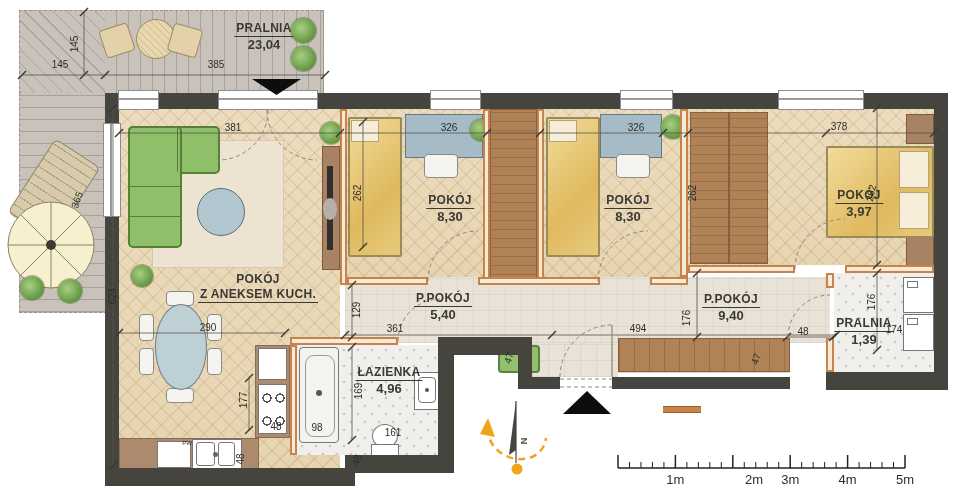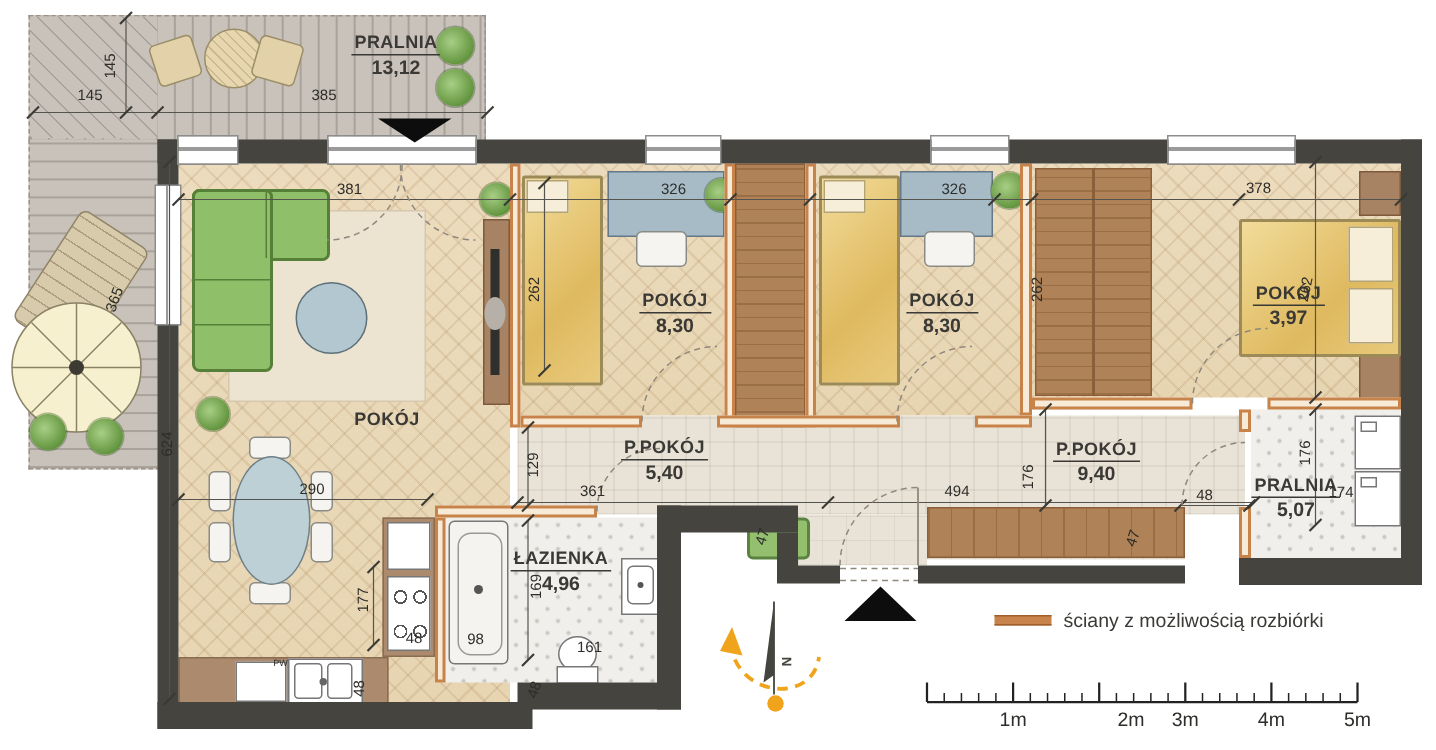--- a/index.html
+++ b/index.html
@@ -312,32 +312,32 @@
         <line x1="859.0799999999999" y1="468" x2="859.0799999999999" y2="462" stroke-width="1"></line>
         <line x1="870.56" y1="468" x2="870.56" y2="462" stroke-width="1"></line>
         <line x1="882.04" y1="468" x2="882.04" y2="462" stroke-width="1"></line>
         <line x1="893.52" y1="468" x2="893.52" y2="462" stroke-width="1"></line>
         <line x1="905" y1="468" x2="905" y2="455" stroke-width="1.5"></line>
       </g>
   </svg>
 
   <div class="legend-row" style="left:663px;top:406px;">
     <span class="legend-bar orange"></span>
-    <span class="legend-text">ściany z możliwością rozbiórki</span>
   </div>
 
   <div class="north" style="left:521px;top:436px;">N</div>
 
   <div class="a" id="labels">
       <div class="room-label" style="left: 264px; top: 21px;">
         <div class="nm">PRALNIA</div>
-        <div class="ar">13,12</div>
+        <div class="ar">23,04</div>
       </div>
       <div class="room-label" style="left: 258px; top: 272px;">
         <div class="nm2">POKÓJ</div>
+        <div class="nm">Z ANEKSEM KUCH.</div>
       </div>
       <div class="room-label" style="left: 450px; top: 193px;">
         <div class="nm">POKÓJ</div>
         <div class="ar">8,30</div>
       </div>
       <div class="room-label" style="left: 628px; top: 193px;">
         <div class="nm">POKÓJ</div>
         <div class="ar">8,30</div>
       </div>
       <div class="room-label" style="left: 859px; top: 188px;">
@@ -345,27 +345,27 @@
         <div class="ar">3,97</div>
       </div>
       <div class="room-label" style="left: 443px; top: 291px;">
         <div class="nm">P.POKÓJ</div>
         <div class="ar">5,40</div>
       </div>
       <div class="room-label" style="left: 731px; top: 292px;">
         <div class="nm">P.POKÓJ</div>
         <div class="ar">9,40</div>
       </div>
-      <div class="room-label" style="left: 374px; top: 365px;">
+      <div class="room-label" style="left: 389px; top: 365px;">
         <div class="nm">ŁAZIENKA</div>
         <div class="ar">4,96</div>
       </div>
       <div class="room-label" style="left: 864px; top: 316px;">
         <div class="nm">PRALNIA</div>
-        <div class="ar">5,07</div>
+        <div class="ar">1,39</div>
       </div>
       <span class="dim" style="left: 60px; top: 64px; transform: translate(-50%, -50%) rotate(0deg);">145</span>
       <span class="dim" style="left: 74px; top: 44px; transform: translate(-50%, -50%) rotate(-90deg);">145</span>
       <span class="dim" style="left: 216px; top: 64px; transform: translate(-50%, -50%) rotate(0deg);">385</span>
       <span class="dim" style="left: 77px; top: 200px; transform: translate(-50%, -50%) rotate(-70deg);">365</span>
       <span class="dim" style="left: 233px; top: 127px; transform: translate(-50%, -50%) rotate(0deg);">381</span>
       <span class="dim" style="left: 449px; top: 127px; transform: translate(-50%, -50%) rotate(0deg);">326</span>
       <span class="dim" style="left: 636px; top: 127px; transform: translate(-50%, -50%) rotate(0deg);">326</span>
       <span class="dim" style="left: 839px; top: 126px; transform: translate(-50%, -50%) rotate(0deg);">378</span>
       <span class="dim" style="left: 357px; top: 193px; transform: translate(-50%, -50%) rotate(-90deg);">262</span>

